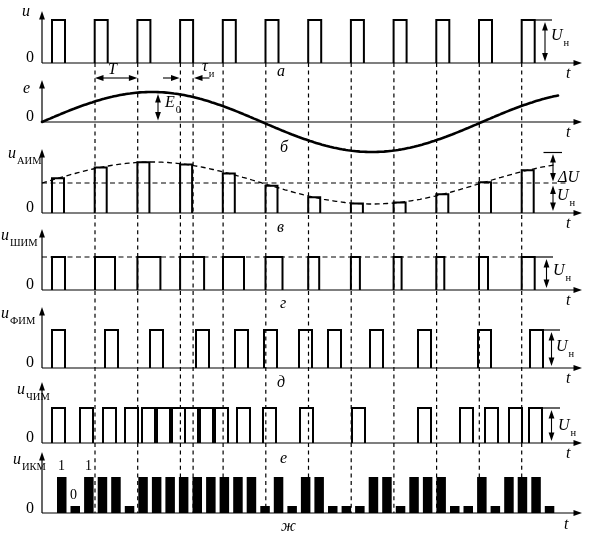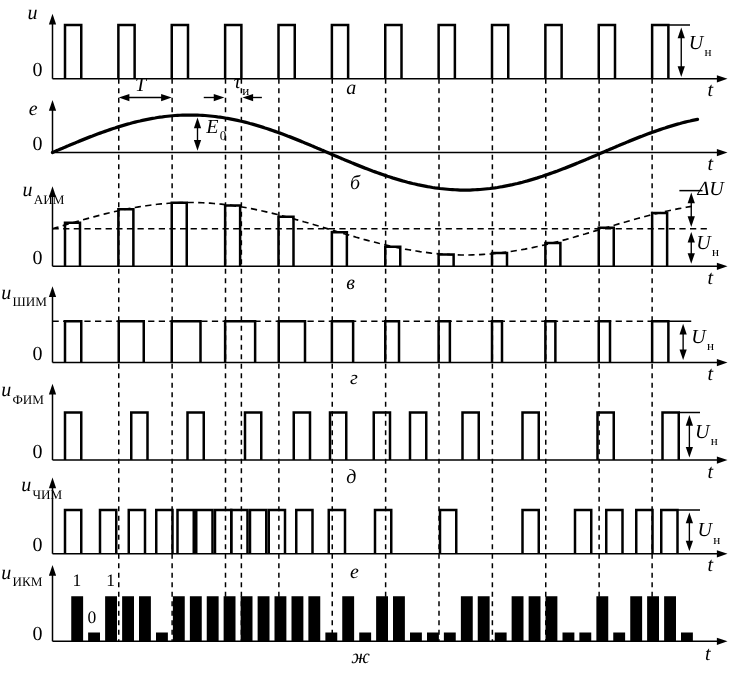--- a/index.html
+++ b/index.html
@@ -212,34 +212,34 @@
         <rect x="517.7" y="477" width="9.5" height="36" fill="#000000"></rect>
         <rect x="531.3" y="477" width="9.5" height="36" fill="#000000"></rect>
         <rect x="544.8" y="506" width="9.5" height="7" fill="#000000"></rect>
       </g>
     </svg>
 
   <span class="lbl" style="left:22px;top:3px">u</span>
   <span class="lbl num" style="left:26px;top:49px">0</span>
   <span class="lbl" style="left:566px;top:65px">t</span>
   <span class="lbl" style="left:108px;top:61px">T</span>
-  <span class="lbl" style="left:187px;top:58px"><i>τ</i><sub>и</sub></span>
+  <span class="lbl" style="left:202px;top:58px"><i>τ</i><sub>и</sub></span>
   <span class="lbl" style="left:551px;top:27px"><i>U</i><sub>н</sub></span>
   <span class="lbl" style="left:277px;top:63px">а</span>
 
   <span class="lbl" style="left:23px;top:80px">e</span>
   <span class="lbl num" style="left:26px;top:108px">0</span>
   <span class="lbl" style="left:566px;top:124px">t</span>
   <span class="lbl" style="left:165px;top:94px"><i>E</i><sub>0</sub></span>
   <span class="lbl" style="left:280px;top:139px">б</span>
 
-  <span class="lbl" style="left:18px;top:145px"><i>u</i><sub>АИМ</sub></span>
+  <span class="lbl" style="left:8px;top:145px"><i>u</i><sub>АИМ</sub></span>
   <span class="lbl num" style="left:26px;top:199px">0</span>
   <span class="lbl" style="left:566px;top:215px">t</span>
-  <span class="lbl" style="left:558px;top:144px">ΔU</span>
+  <span class="lbl" style="left:558px;top:169px">ΔU</span>
   <span class="lbl" style="left:557px;top:187px"><i>U</i><sub>н</sub></span>
   <span class="lbl" style="left:277px;top:219px">в</span>
 
   <span class="lbl" style="left:1px;top:227px"><i>u</i><sub>ШИМ</sub></span>
   <span class="lbl num" style="left:26px;top:276px">0</span>
   <span class="lbl" style="left:566px;top:292px">t</span>
   <span class="lbl" style="left:553px;top:262px"><i>U</i><sub>н</sub></span>
   <span class="lbl" style="left:280px;top:295px">г</span>
 
   <span class="lbl" style="left:1px;top:305px"><i>u</i><sub>ФИМ</sub></span>
@@ -247,20 +247,20 @@
   <span class="lbl" style="left:566px;top:370px">t</span>
   <span class="lbl" style="left:556px;top:338px"><i>U</i><sub>н</sub></span>
   <span class="lbl" style="left:277px;top:374px">д</span>
 
   <span class="lbl" style="left:17px;top:381px"><i>u</i><sub>ЧИМ</sub></span>
   <span class="lbl num" style="left:26px;top:429px">0</span>
   <span class="lbl" style="left:566px;top:445px">t</span>
   <span class="lbl" style="left:558px;top:417px"><i>U</i><sub>н</sub></span>
   <span class="lbl" style="left:280px;top:450px">е</span>
 
-  <span class="lbl" style="left:1px;top:451px"><i>u</i><sub>ИКМ</sub></span>
+  <span class="lbl" style="left:13px;top:451px"><i>u</i><sub>ИКМ</sub></span>
   <span class="lbl num" style="left:26px;top:500px">0</span>
   <span class="lbl" style="left:564px;top:516px">t</span>
   <span class="lbl bit" style="left:58px;top:459px">1</span>
   <span class="lbl bit" style="left:70px;top:488px">0</span>
   <span class="lbl bit" style="left:85px;top:459px">1</span>
   <span class="lbl" style="left:281px;top:518px">ж</span>
 </div>
 
 </body></html>

